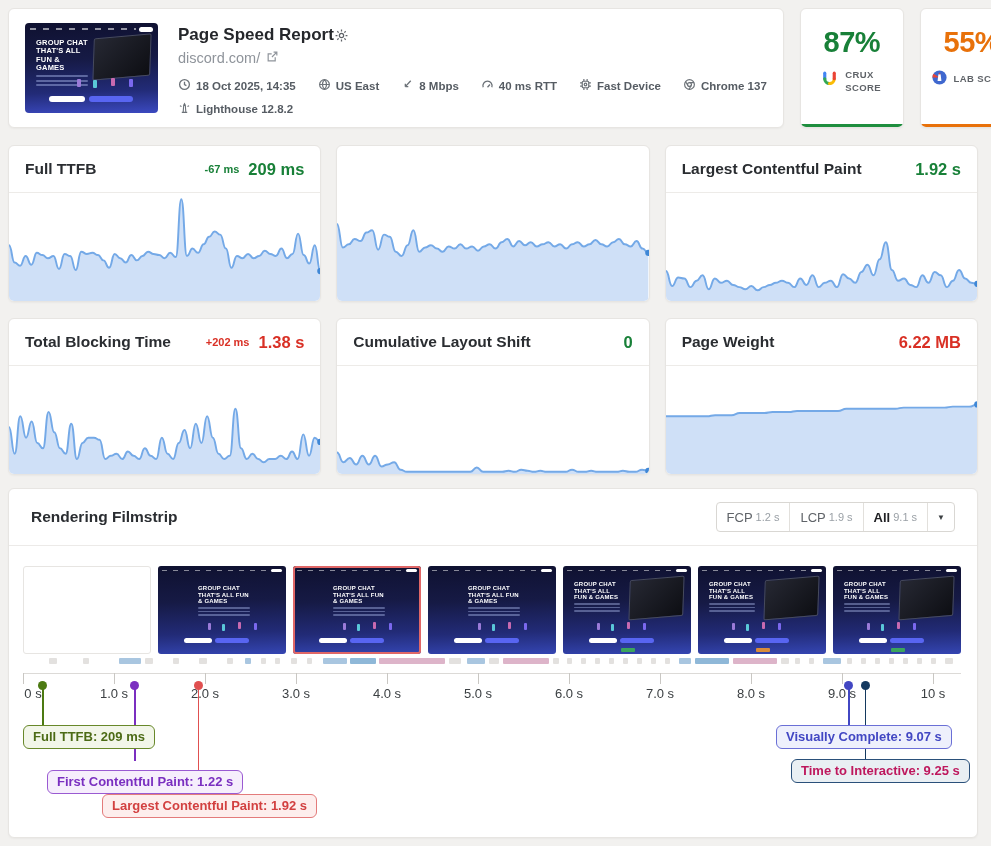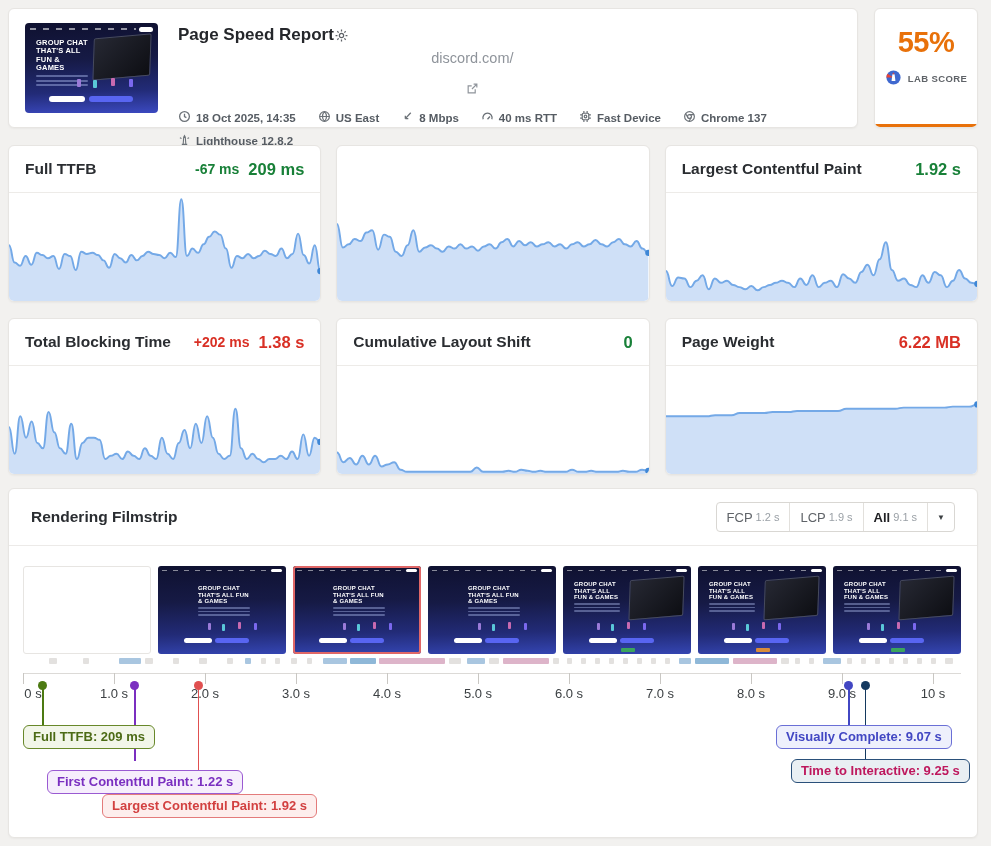--- a/index.html
+++ b/index.html
@@ -37,21 +37,21 @@
   .thumb .sh-monitor{position:absolute;right:7px;top:13px;width:58px;height:42px;background:linear-gradient(135deg,#262833,#0d0e13);border:1px solid #474b5c;border-radius:2px;transform:rotate(-5deg) skewX(-7deg)}
   .thumb .sh-chars{position:absolute;bottom:26px;left:52px;width:4px;height:8px;background:#9b7bd8;border-radius:1px;box-shadow:16px 1px 0 #5ac8d8,34px -1px 0 #c86ab0,52px 0 0 #7b68ee}
   .thumb .sh-btns{position:absolute;bottom:11px;left:24px;display:flex;gap:4px}
   .thumb .b1{width:36px;height:6px;background:#fff;border-radius:3px}
   .thumb .b2{width:44px;height:6px;background:#5865f2;border-radius:3px}
 
   .header-info { padding-top:2px; min-width:0; }
   .title-row { display:flex; align-items:center; gap:0; }
   .title-row h1 { font-size:17px; font-weight:700; color:#25272b; }
   .gear-btn { color:#5f6368; display:inline-flex; cursor:pointer; }
-  .url-row { display:flex; align-items:center; gap:16px; margin-top:5px; color:#8f949b; font-size:14.5px; cursor:pointer;flex-direction:column; }
+  .url-row { display:flex; align-items:center; gap:6px; margin-top:5px; color:#8f949b; font-size:14.5px; cursor:pointer; }
   .meta-row { display:flex; align-items:center; gap:22px; margin-top:12px; flex-wrap:nowrap; }
   .meta-row.second { margin-top:8px; }
   .meta-item { display:flex; align-items:center; gap:5px; font-size:11.5px; font-weight:700; color:#565c63; white-space:nowrap; }
   .meta-item svg { color:#6c7278; flex:none; }
 
   .score-card { width:104px; flex:none; text-align:center; padding-top:17px; position:relative; overflow:hidden; }
   .score-card::after { content:""; position:absolute; left:0; right:0; bottom:0; height:3px; }
   .score-card.crux::after { background:#1e8e3e; }
   .score-card.lab::after { background:#e8710a; }
   .score-value { font-size:29px; font-weight:700; letter-spacing:-.5px; }
@@ -59,21 +59,21 @@
   .score-card.lab .score-value { color:#e8710a; }
   .score-label-row { display:flex; align-items:center; justify-content:center; gap:6px; margin-top:10px; }
   .score-label { font-size:9.5px; font-weight:700; color:#5f6368; letter-spacing:.4px; text-align:left; line-height:1.35; }
   .score-card.crux .score-label { width:38px; }
 
   
   .metrics-grid { display:grid; grid-template-columns:repeat(3,1fr); gap:16px 15px; margin-top:17px; grid-auto-rows:157px; }
   .metric-card { position:relative; overflow:hidden; cursor:pointer; }
   .metric-head { display:flex; align-items:center; height:47px; padding:4px 16px; border-bottom:1px solid #edebe8; }
   .metric-name { font-size:15.5px; font-weight:700; color:#2a2d31; flex:1; }
-  .metric-delta { font-size:14px; font-weight:700; margin-right:9px; }
+  .metric-delta { font-size:11px; font-weight:700; margin-right:9px; }
   .metric-value { font-size:16.5px; font-weight:700; }
   .tone-good .metric-delta, .tone-good .metric-value { color:#188038; }
   .tone-bad  .metric-delta, .tone-bad  .metric-value { color:#d93025; }
   .spark { position:absolute; left:0; right:0; top:48px; bottom:0; }
   .spark svg { display:block; width:100%; height:100%; }
 
   
   .filmstrip-card { margin-top:13px; height:350px; position:relative; }
   .fs-head { display:flex; align-items:center; justify-content:space-between; height:57px; padding:0 22px 0 22px; border-bottom:1px solid #eceae8; }
   .fs-title { font-size:15.5px; font-weight:700; color:#2a2d31; }
@@ -215,20 +215,34 @@
           <span class="meta-item">
             <span><svg width="13" height="13" viewBox="0 0 24 24" fill="none" stroke="currentColor" stroke-width="2">
                   <path d="M9.5 21 10.5 8h3L14.5 21zM10.5 8 12 5l1.5 3M6.5 10 3.5 8.8M17.5 10l3-1.2M7 21h10"></path>
                 </svg></span>
             <span>Lighthouse 12.8.2</span>
           </span>
         </div>
       </div>
     </div>
 
+    <div class="card score-card crux">
+      <div class="score-value">87%</div>
+      <div class="score-label-row">
+        <span>
+          <svg width="19" height="19" viewBox="0 0 24 24" fill="none" stroke-linecap="round">
+            <path d="M6 4v7" stroke="#4285f4" stroke-width="4"></path>
+            <path d="M6 11a6 6 0 0 0 6 6" stroke="#34a853" stroke-width="4"></path>
+            <path d="M12 17a6 6 0 0 0 6-6" stroke="#fbbc05" stroke-width="4"></path>
+            <path d="M18 11V4" stroke="#ea4335" stroke-width="4"></path>
+          </svg>
+        </span>
+        <span class="score-label">CRUX SCORE</span>
+      </div>
+    </div>
 
     <div class="card score-card lab">
       <div class="score-value">55%</div>
       <div class="score-label-row">
         <span>
           <svg width="17" height="17" viewBox="0 0 24 24">
             <circle cx="12" cy="12" r="10" fill="#3f68cf"></circle>
             <path d="M12 12 3.6 6.6A10 10 0 0 0 2 12z" fill="#ea4335"></path>
             <path d="M10.4 7.5h3.2l1.1 9.5H9.3z" fill="#fff"></path>
             <path d="M10.4 7.5 12 4.8l1.6 2.7z" fill="#ea4335"></path>

